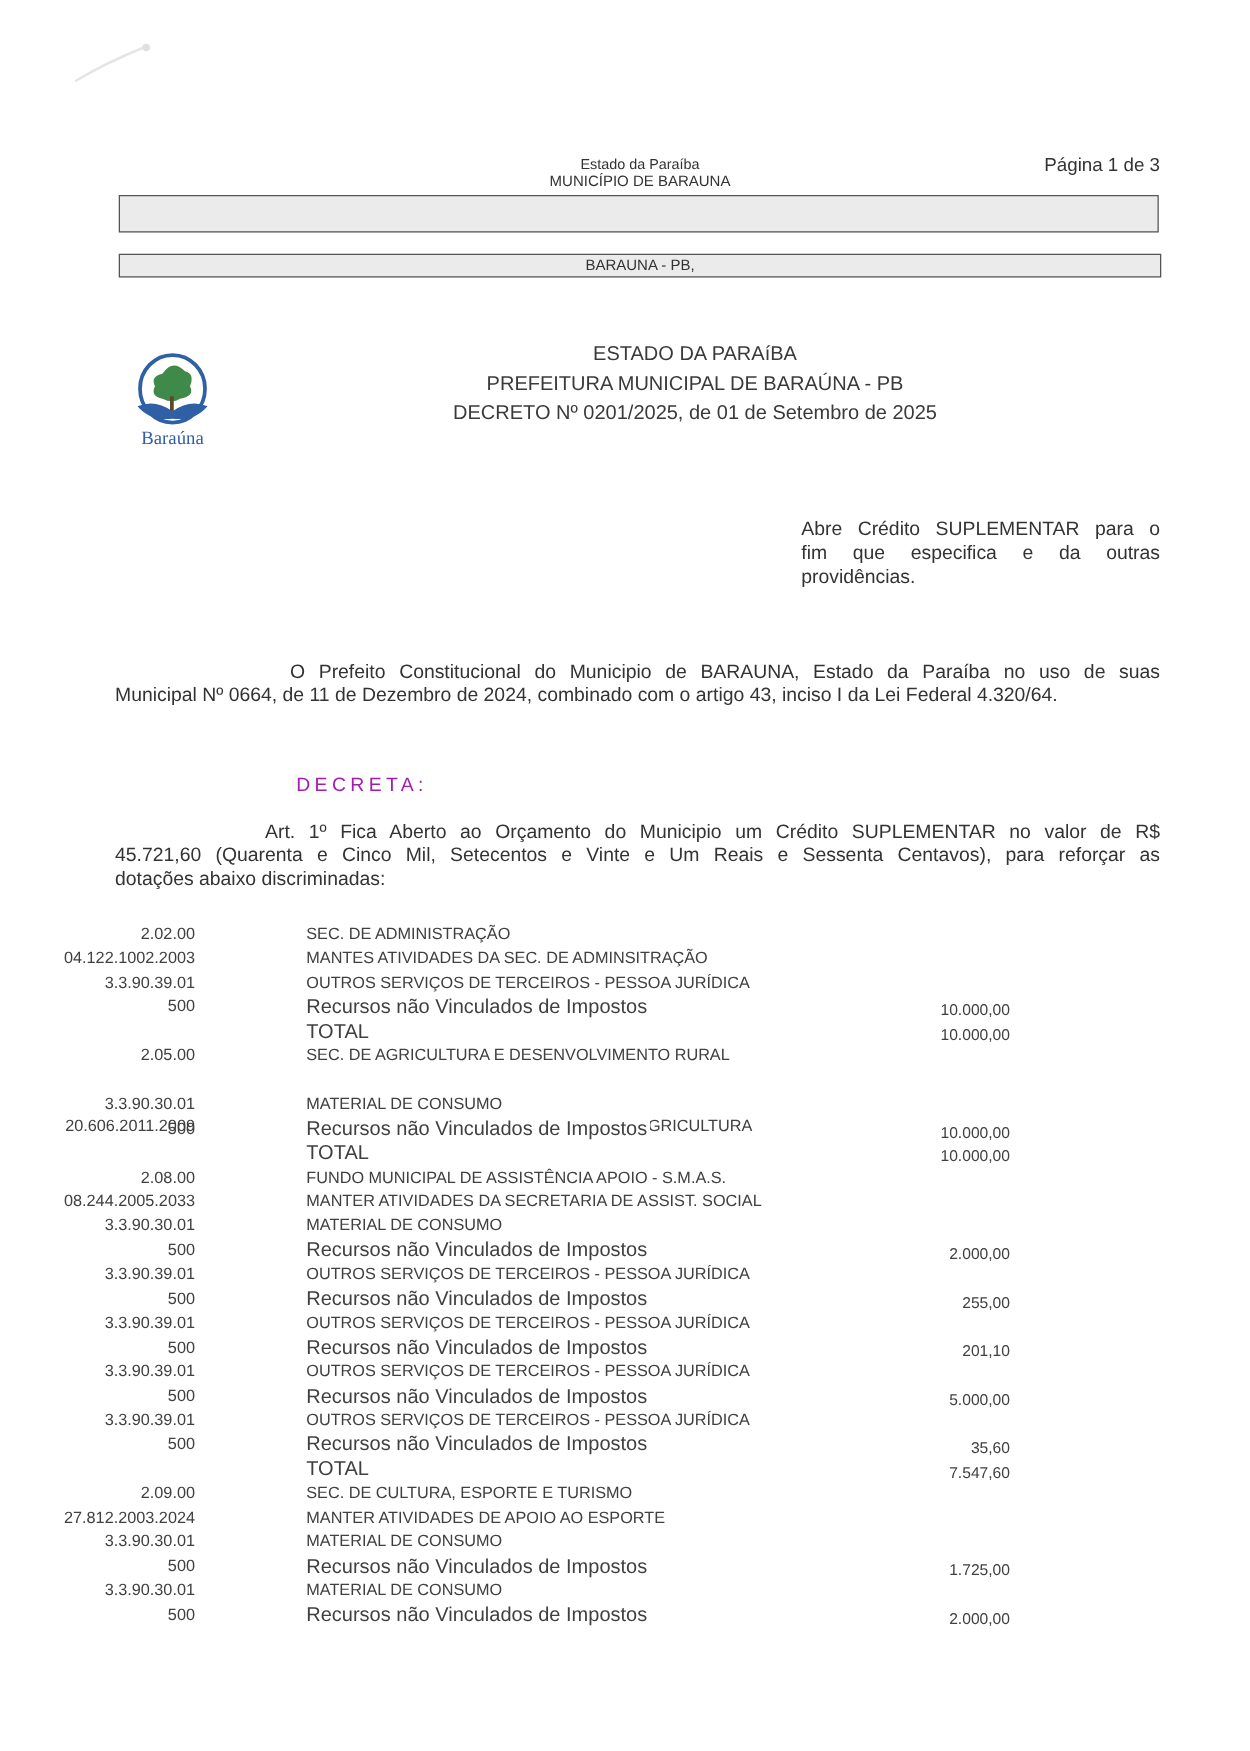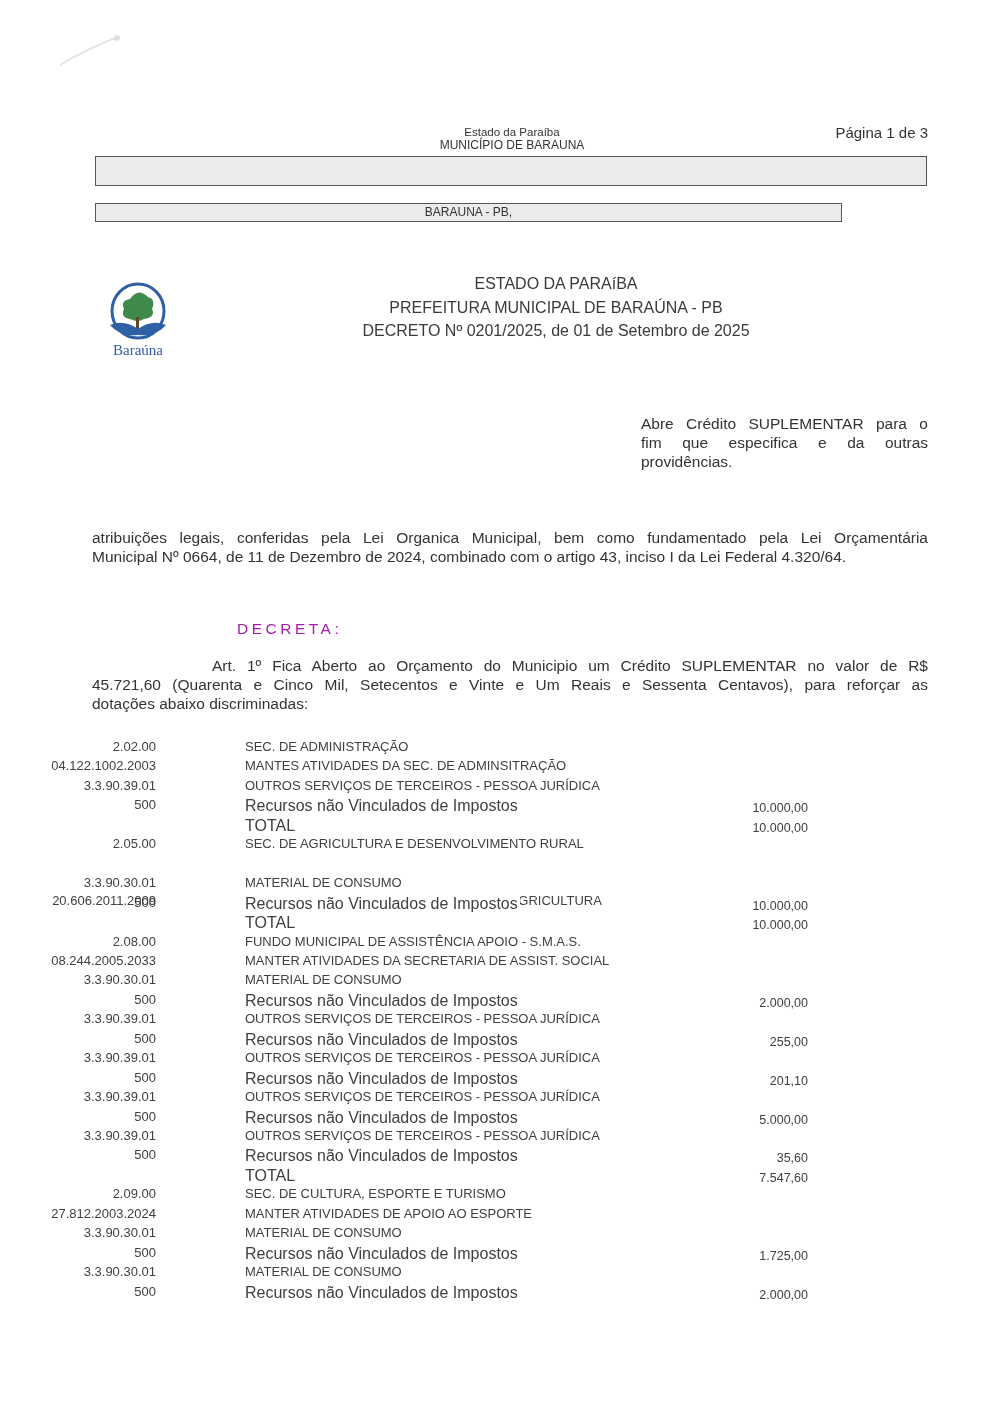--- a/index.html
+++ b/index.html
@@ -5,21 +5,21 @@
   html, body { margin: 0; padding: 0; background: #ffffff; }
   body {
     width: 1000px; height: 1401px; position: relative; overflow: hidden;
     font-family: "Liberation Sans", sans-serif; color: #2b2b2b;
   }
   .abs { position: absolute; }
   .hdr-top { left: 0; width: 1024px; top: 126px; text-align: center; font-size: 12px; line-height: 13px; color: #333; }
   .hdr-top .l1 { font-size: 11.5px; }
   .page-num { right: 72px; top: 124px; font-size: 15px; color: #333; }
   .bar1 { left: 95px; top: 156px; width: 832px; height: 30px; background: #ebebeb; border: 1.5px solid #555; box-sizing: border-box; }
-  .bar2 { left: 95px; top: 203px; width: 747px; height: 19px; background: #ebebeb; border: 1.5px solid #555; box-sizing: border-box; font-size: 12px; text-align: center; line-height: 17px; color: #333; }
+  .bar2 { left: 95px; top: 203px; width: 834px; height: 19px; background: #ebebeb; border: 1.5px solid #555; box-sizing: border-box; font-size: 12px; text-align: center; line-height: 17px; color: #333; }
   .title { left: 300px; width: 512px; text-align: center; font-size: 16px; color: #3a3a3a; }
   .logo { left: 100px; top: 281px; width: 76px; height: 80px; }
   .ementa { left: 641px; top: 414px; width: 287px; font-size: 15.5px; line-height: 19px; text-align: justify; text-align-last: left; color: #333; }
   .ementa .line { display: block; text-align: justify; text-align-last: justify; }
   .ementa .line.last { text-align-last: left; }
   .para { left: 92px; width: 836px; font-size: 15.5px; line-height: 19px; color: #333; }
   .para .line { display: block; text-align: justify; text-align-last: justify; white-space: nowrap; }
   .para .line.last { text-align-last: left; }
   .indent { padding-left: 140px; }
   .decreta { left: 237px; top: 620px; font-size: 15.5px; letter-spacing: 3.5px; color: #a21caf; }
@@ -61,21 +61,21 @@
 <div class="abs title" style="top:299px;">PREFEITURA MUNICIPAL DE BARAÚNA - PB</div>
 <div class="abs title" style="top:322px;">DECRETO Nº 0201/2025, de 01 de Setembro de 2025</div>
 
 <div class="abs ementa">
   <span class="line">Abre Crédito SUPLEMENTAR para o</span>
   <span class="line">fim que especifica e da outras</span>
   <span class="line last">providências.</span>
 </div>
 
 <div class="abs para" style="top:528px;">
-  <span class="line">atribuições legais, conferidas pela Lei Organica Municipal, bem como fundamentado pela Lei Orçamentária</span>
+  <span class="line indent">O Prefeito Constitucional do Municipio de BARAUNA, Estado da Paraíba no uso de suas</span>
   <span class="line last">Municipal Nº 0664, de 11 de Dezembro de 2024, combinado com o artigo 43, inciso I da Lei Federal 4.320/64.</span>
 </div>
 
 <div class="abs decreta">DECRETA:</div>
 
 <div class="abs para" style="top:656px;">
   <span class="line" style="padding-left:120px;">Art. 1º Fica Aberto ao Orçamento do Municipio um Crédito SUPLEMENTAR no valor de R$</span>
   <span class="line">45.721,60 (Quarenta e Cinco Mil, Setecentos e Vinte e Um Reais e Sessenta Centavos), para reforçar as</span>
   <span class="line last">dotações abaixo discriminadas:</span>
 </div>

